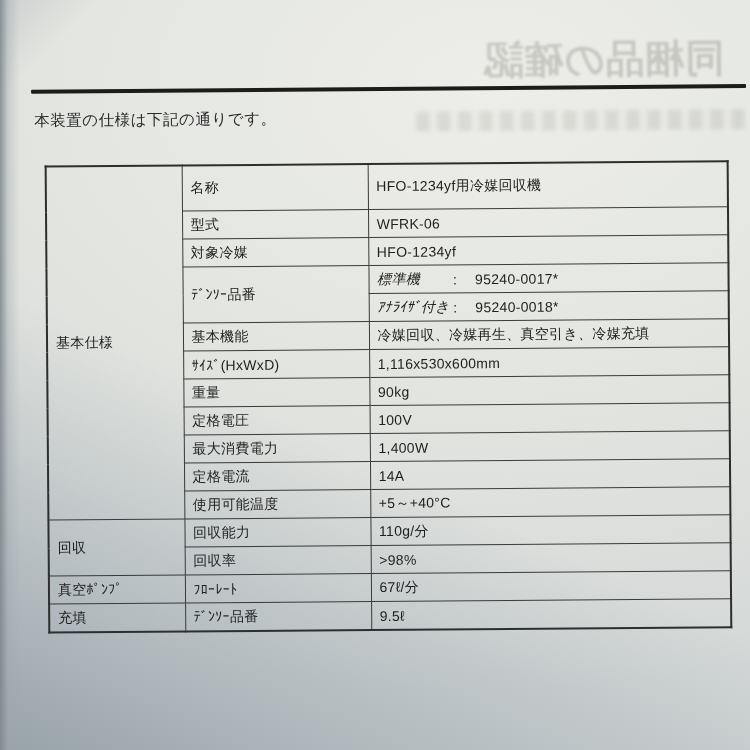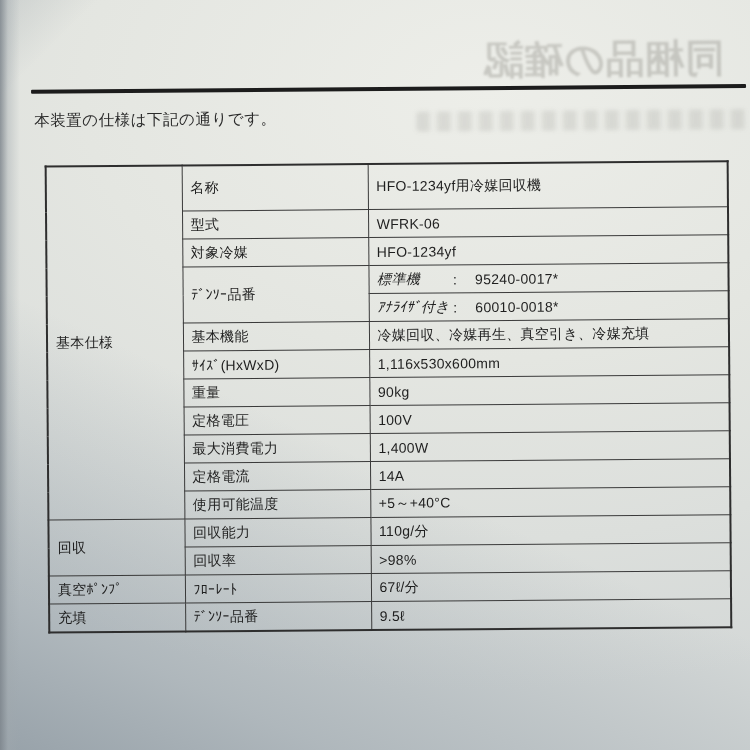--- a/index.html
+++ b/index.html
@@ -114,21 +114,21 @@
             <span class="part-no">95240-0017*</span>
           </span>
         </td>
       </tr>
 
       <tr class="r-std">
         <td>
           <span class="part-line">
             <span class="sub-label">ｱﾅﾗｲｻﾞ付き</span>
             <span class="colon">:</span>
-            <span class="part-no">60010-0018*</span>
+            <span class="part-no">95240-0018*</span>
           </span>
         </td>
       </tr>
 
       <tr class="r-std">
         <td>基本機能</td>
         <td>冷媒回収、冷媒再生、真空引き、冷媒充填</td>
       </tr>
 
       <tr class="r-std">

